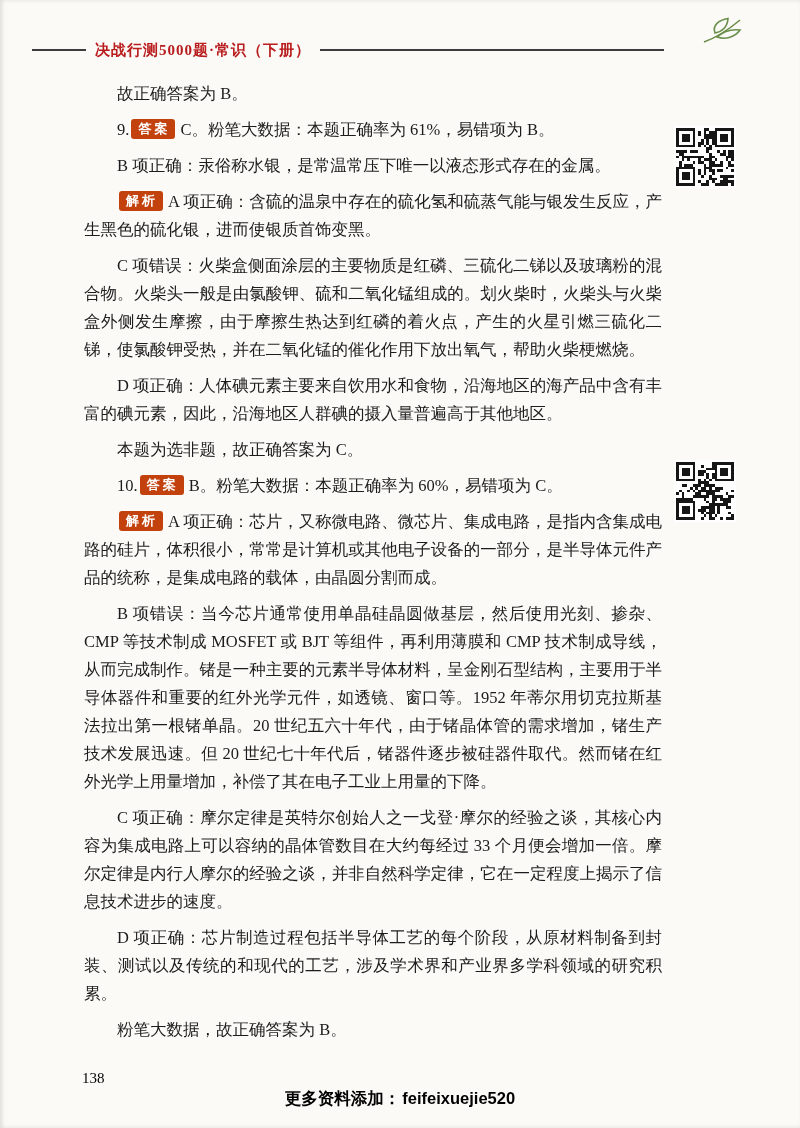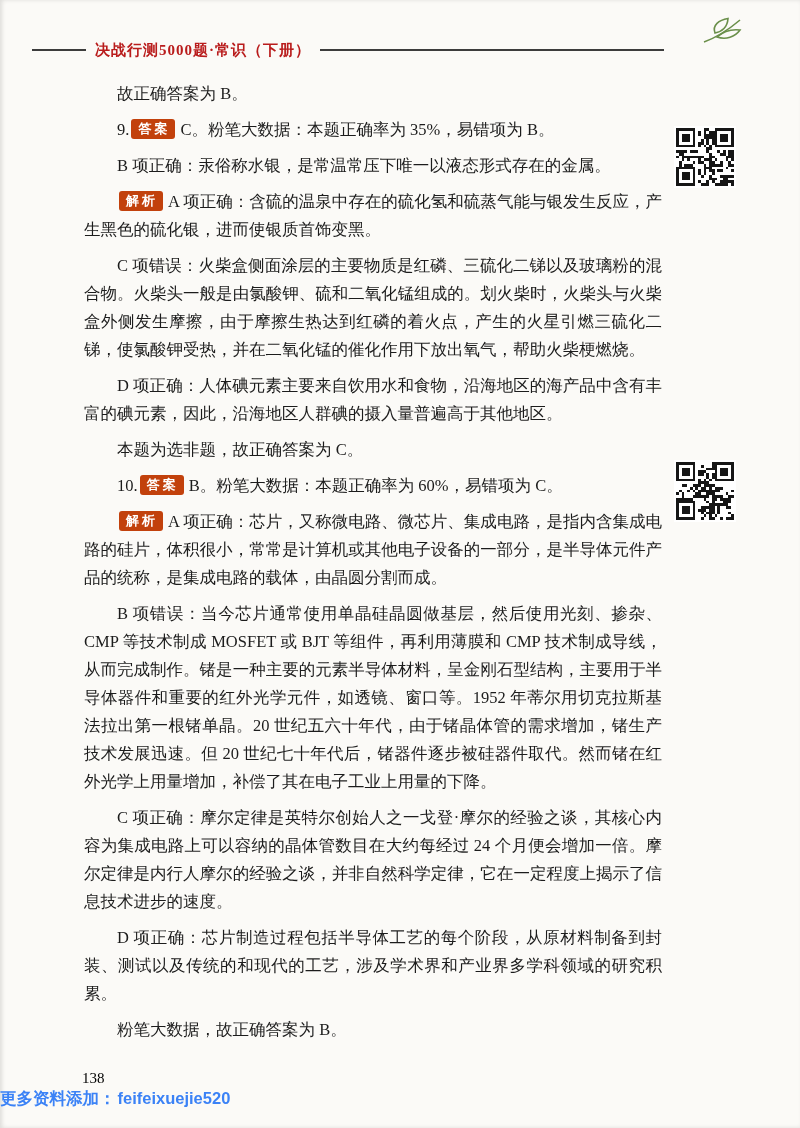--- a/index.html
+++ b/index.html
@@ -37,22 +37,22 @@
     display:grid;grid-template-columns:repeat(21,1fr);grid-template-rows:repeat(21,1fr);
     box-shadow:0 0 0 2px #ffffff;
   }
   .qr i{display:block;background:#161616;}
   .qr i.w{background:transparent;}
   #qr1{top:128px;}
   #qr2{top:462px;}
   
   .page-number{position:absolute;left:82px;top:1070px;font-size:15px;color:#000000;}
   .promo{
-    position:absolute;left:0;top:1088px;width:100%;
-    font-size:16.5px;font-weight:bold;color:#3b82f6;
+    position:absolute;left:0;top:1088px;width:100%;text-align:center;
+    font-size:16.5px;font-weight:bold;color:#000000;
     font-family:"Liberation Sans","DejaVu Sans",sans-serif;
   }
   .promo .id{margin-left:2px;}
 </style>
 </head>
 <body>
 
 <div class="page">
 
   <div class="header">
@@ -62,30 +62,30 @@
   </div>
 
   <svg class="leaf" viewBox="0 0 44 30">
     <path d="M4 26 C 15 22, 27 15, 40 4" stroke="#6a8f4a" fill="none" stroke-width="1.6"></path>
     <path d="M15 17 C 12 9, 19 4, 28 2.5 C 27.5 11, 22 16, 15 17 Z" fill="none" stroke="#6a8f4a" stroke-width="1.6"></path>
     <path d="M17 21 C 24 15, 32 13, 40 14 C 35 21, 26 24, 17 21 Z" fill="none" stroke="#6a8f4a" stroke-width="1.6"></path>
   </svg>
 
   <div class="content">
       <p class="para"><span>故正确答案为 B。</span></p>
-      <p class="para"><span>9.</span><span class="tag">答案</span><span>C。粉笔大数据：本题正确率为 35%，易错项为 B。</span></p>
+      <p class="para"><span>9.</span><span class="tag">答案</span><span>C。粉笔大数据：本题正确率为 61%，易错项为 B。</span></p>
       <p class="para"><span>B 项正确：汞俗称水银，是常温常压下唯一以液态形式存在的金属。</span></p>
       <p class="para"><span class="tag">解析</span><span>A 项正确：含硫的温泉中存在的硫化氢和硫蒸气能与银发生反应，产生黑色的硫化银，进而使银质首饰变黑。</span></p>
       <p class="para"><span>C 项错误：火柴盒侧面涂层的主要物质是红磷、三硫化二锑以及玻璃粉的混合物。火柴头一般是由氯酸钾、硫和二氧化锰组成的。划火柴时，火柴头与火柴盒外侧发生摩擦，由于摩擦生热达到红磷的着火点，产生的火星引燃三硫化二锑，使氯酸钾受热，并在二氧化锰的催化作用下放出氧气，帮助火柴梗燃烧。</span></p>
       <p class="para"><span>D 项正确：人体碘元素主要来自饮用水和食物，沿海地区的海产品中含有丰富的碘元素，因此，沿海地区人群碘的摄入量普遍高于其他地区。</span></p>
       <p class="para"><span>本题为选非题，故正确答案为 C。</span></p>
       <p class="para"><span>10.</span><span class="tag">答案</span><span>B。粉笔大数据：本题正确率为 60%，易错项为 C。</span></p>
       <p class="para"><span class="tag">解析</span><span>A 项正确：芯片，又称微电路、微芯片、集成电路，是指内含集成电路的硅片，体积很小，常常是计算机或其他电子设备的一部分，是半导体元件产品的统称，是集成电路的载体，由晶圆分割而成。</span></p>
       <p class="para"><span>B 项错误：当今芯片通常使用单晶硅晶圆做基层，然后使用光刻、掺杂、CMP 等技术制成 MOSFET 或 BJT 等组件，再利用薄膜和 CMP 技术制成导线，从而完成制作。锗是一种主要的元素半导体材料，呈金刚石型结构，主要用于半导体器件和重要的红外光学元件，如透镜、窗口等。1952 年蒂尔用切克拉斯基法拉出第一根锗单晶。20 世纪五六十年代，由于锗晶体管的需求增加，锗生产技术发展迅速。但 20 世纪七十年代后，锗器件逐步被硅器件取代。然而锗在红外光学上用量增加，补偿了其在电子工业上用量的下降。</span></p>
-      <p class="para"><span>C 项正确：摩尔定律是英特尔创始人之一戈登·摩尔的经验之谈，其核心内容为集成电路上可以容纳的晶体管数目在大约每经过 24 个月便会增加一倍。摩尔定律是内行人摩尔的经验之谈，并非自然科学定律，它在一定程度上揭示了信息技术进步的速度。</span></p>
+      <p class="para"><span>C 项正确：摩尔定律是英特尔创始人之一戈登·摩尔的经验之谈，其核心内容为集成电路上可以容纳的晶体管数目在大约每经过 33 个月便会增加一倍。摩尔定律是内行人摩尔的经验之谈，并非自然科学定律，它在一定程度上揭示了信息技术进步的速度。</span></p>
       <p class="para"><span>D 项正确：芯片制造过程包括半导体工艺的每个阶段，从原材料制备到封装、测试以及传统的和现代的工艺，涉及学术界和产业界多学科领域的研究积累。</span></p>
       <p class="para"><span>粉笔大数据，故正确答案为 B。</span></p>
     </div>
 
   <div class="qr" id="qr1">
       <i></i>
       <i></i>
       <i></i>
       <i></i>
       <i></i>

